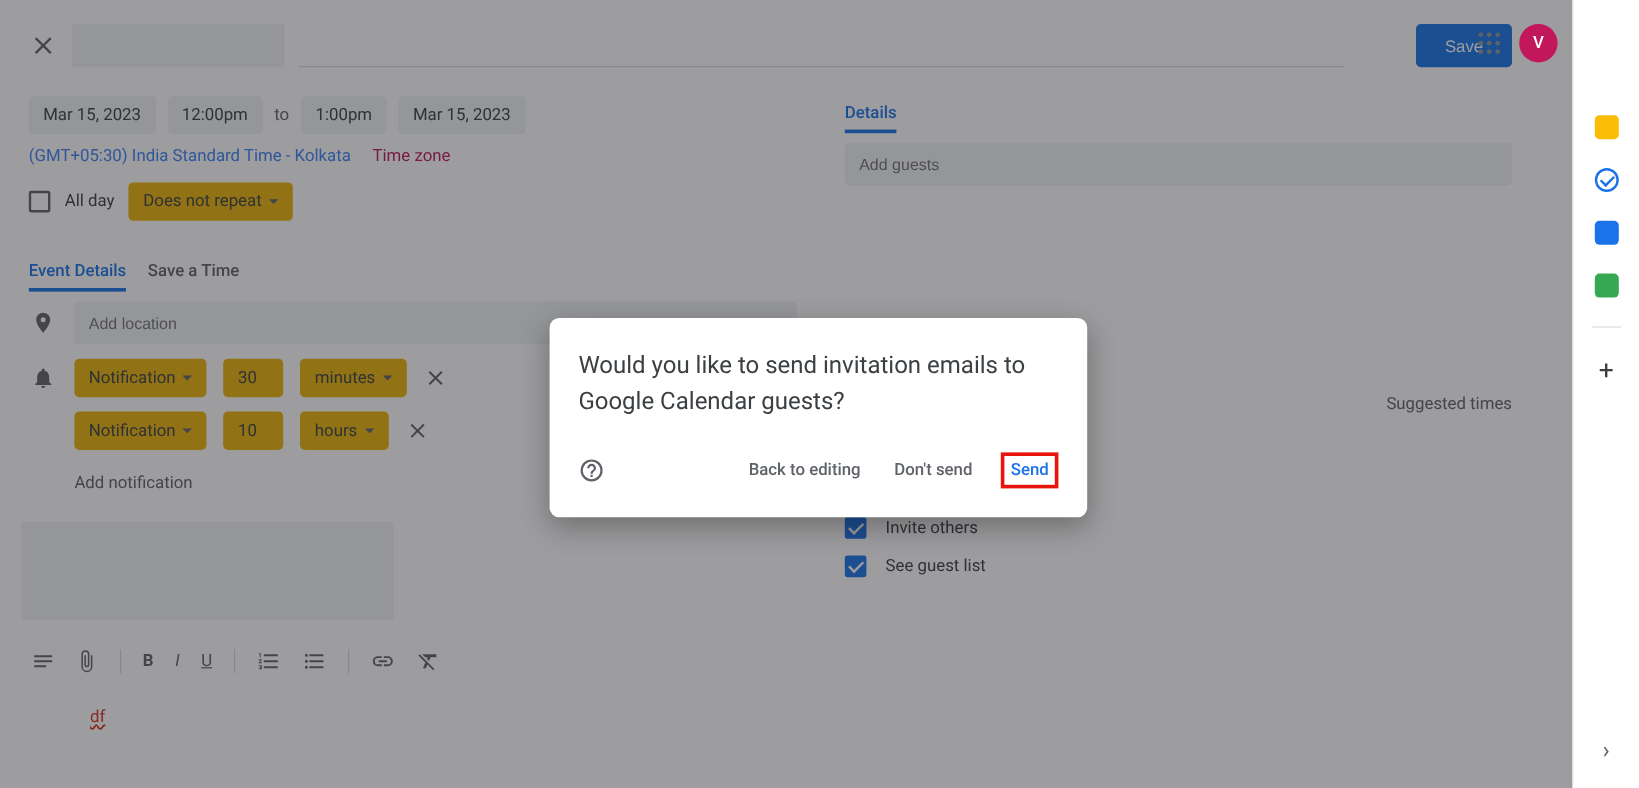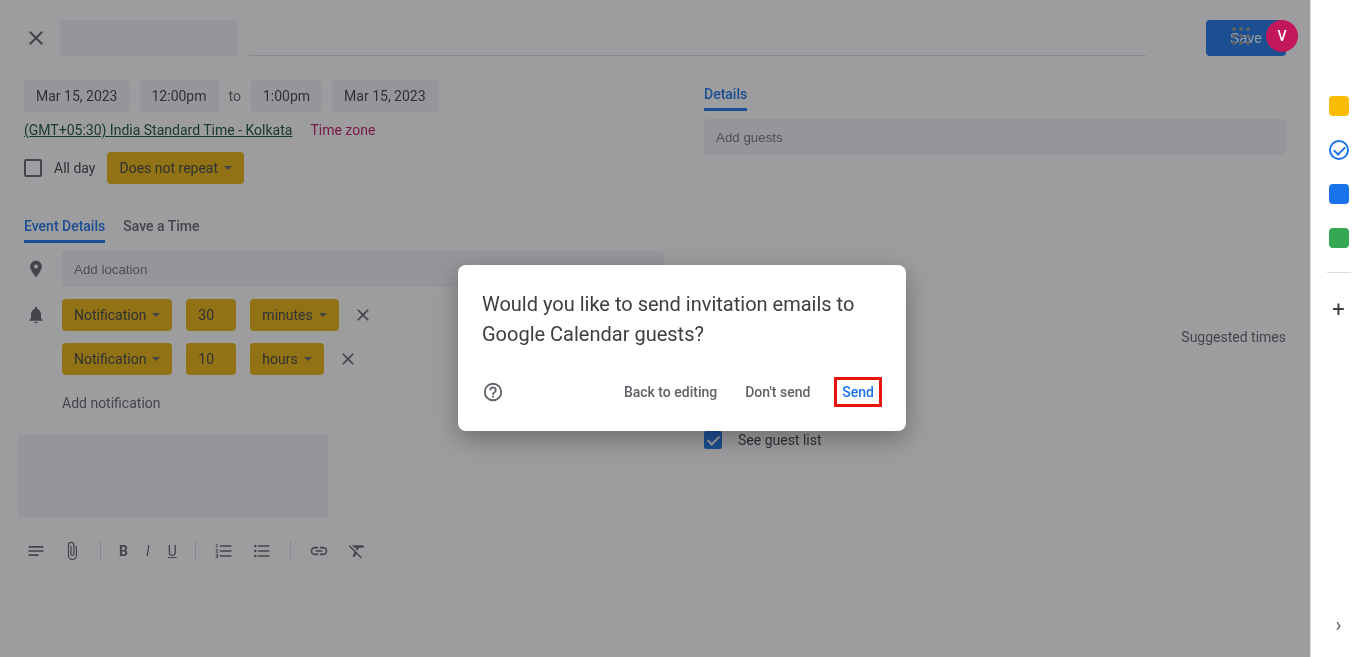--- a/index.html
+++ b/index.html
@@ -15,20 +15,21 @@
 }
 .overlay {
   position: absolute;
   inset: 0;
   background: rgba(32,33,36,0.44);
   z-index: 50;
 }
 .main {
   display: flex;
   height: 100%;
+  gap: 26px;
 }
 .left {
   flex: 1;
   padding: 20px 24px;
 }
 .right-panel {
   width: 56px;
   border-left: 1px solid #dadce0;
   display: flex;
   flex-direction: column;
@@ -87,21 +88,21 @@
   flex-wrap: wrap;
 }
 .chip {
   background: #f1f3f4;
   border-radius: 4px;
   padding: 8px 12px;
   color: #3c4043;
   cursor: pointer;
 }
 .to { color: #5f6368; }
-.tz-text { color: #14532d; text-decoration: underline; }
+.tz-text { color: #3b82f6; }
 .tz-link { color: #be185d; cursor: pointer; margin-left: 8px; }
 .allday-row {
   display: flex;
   align-items: center;
   gap: 12px;
   margin-bottom: 28px;
 }
 .checkbox {
   width: 18px;
   height: 18px;
@@ -456,20 +457,23 @@
                   <path fill="currentColor" d="M3.9 12a3.1 3.1 0 013.1-3.1h4V7H7a5 5 0 000 10h4v-1.9H7A3.1 3.1 0 013.9 12zM8 13h8v-2H8v2zm9-6h-4v1.9h4a3.1 3.1 0 010 6.2h-4V17h4a5 5 0 000-10z"></path>
                 </svg>
               </span>
             <span>
                 <svg viewBox="0 0 24 24" width="20" height="20">
                   <path fill="currentColor" d="M3.27 5L2 6.27l6.97 6.97L6.5 19h3l1.57-3.66L16.73 21 18 19.73 3.55 5.27 3.27 5zM6 5v.18L8.82 8h2.4l-.72 1.68 2.1 2.1L14.21 8H20V5H6z"></path>
                 </svg>
               </span>
           </div>
         </div>
+        <div style="padding-left:38px">
+          <div class="desc-box">df</div>
+        </div>
       </div>
 
       <div class="col-right">
         <div class="tabs">
           <span class="tab active">Details</span>
         </div>
         <input class="guest-input" placeholder="Add guests" style="">
         <div style="height:120px"></div>
         <div class="cal-note">
           <span>* Calendar cannot be shown</span>
@@ -477,20 +481,24 @@
               <svg viewBox="0 0 24 24" width="18" height="18">
                 <path fill="currentColor" d="M11 18h2v-2h-2v2zm1-16a10 10 0 100 20 10 10 0 000-20zm0 18a8 8 0 110-16 8 8 0 010 16zm0-14a4 4 0 00-4 4h2a2 2 0 114 0c0 2-3 1.75-3 5h2c0-2.25 3-2.5 3-5a4 4 0 00-4-4z"></path>
               </svg>
             </span>
         </div>
         <div class="suggested">Suggested times</div>
         <div class="perm-title">Guest permissions</div>
         <div class="perm-row">
           <span class="checkbox"></span>
           <span>Modify event</span>
+        </div>
+        <div class="perm-row">
+          <span class="checkbox checked"></span>
+          <span>Invite others</span>
         </div>
         <div class="perm-row">
           <span class="checkbox checked"></span>
           <span>See guest list</span>
         </div>
       </div>
     </div>
   </div>
 
   <div class="right-panel">

